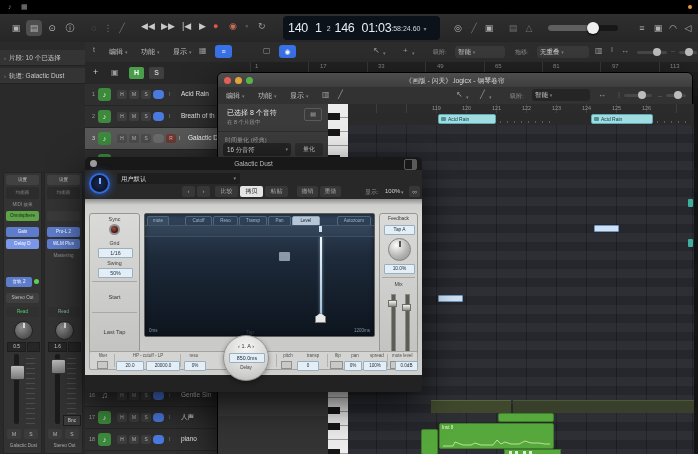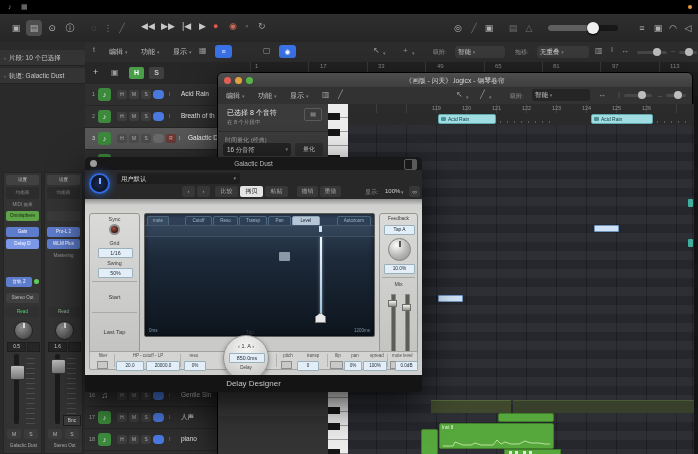--- a/index.html
+++ b/index.html
@@ -189,20 +189,29 @@
 
     <span class="ab tr-ic" style="left:141px">◀◀</span>
     <span class="ab tr-ic" style="left:161px">▶▶</span>
     <span class="ab tr-ic" style="left:182px">|◀</span>
     <span class="ab tr-ic" style="left:199px">▶</span>
     <span class="ab tr-ic" style="left:213px;color:#e0584a">●</span>
     <span class="ab tr-ic" style="left:229px;color:#d06a58">◉</span>
     <span class="ab tr-ic" style="left:245px;color:#555">▪</span>
     <span class="ab tr-ic" style="left:258px;color:#9a9a9a">↻</span>
 
+    <div class="ab lcd">
+      <span class="lcd-big">140</span>
+      <span class="lcd-big" style="margin-left:7px">1</span>
+      <span class="lcd-sm" style="margin-left:5px">2</span>
+      <span class="lcd-big" style="margin-left:4px">146</span>
+      <span class="lcd-big" style="margin-left:7px">01:03</span>
+      <span class="lcd-sm">:58:24.60</span>
+      <span class="lcd-chev">▾</span>
+    </div>
 
     <span class="ab cb-ic" style="left:450px">◎</span>
     <span class="ab cb-ic dim" style="left:466px">╱</span>
     <span class="ab cb-ic" style="left:481px">▣</span>
     <span class="ab cb-ic dim" style="left:505px">▤</span>
     <span class="ab cb-ic dim" style="left:521px">△</span>
 
     <div class="ab vol-track"></div>
     <div class="ab vol-fill"></div>
     <div class="ab vol-knob"></div>
@@ -568,18 +577,15 @@
         <div class="ddp-sep" style="left:297px"></div>
       </div>
 
       <div class="ab tapcircle">
         <div style="position:absolute;left:0;top:7px;width:100%;text-align:center;font-size:5.5px;color:#333"><span>‹</span> <span>1. A</span> <span>›</span></div>
         <div class="dd-val" style="position:absolute;left:5px;top:17px;width:34px;font-size:5.3px">850.0ms</div>
         <div style="position:absolute;left:0;top:29px;width:100%;text-align:center;font-size:4.6px;color:#444">Delay</div>
       </div>
     </div>
 
-    <div class="ab plw-foot">
-      <span class="ab plw-foot-text">Delay Designer</span>
-    </div>
   </div>
 
 </div>
 
 </body></html>

